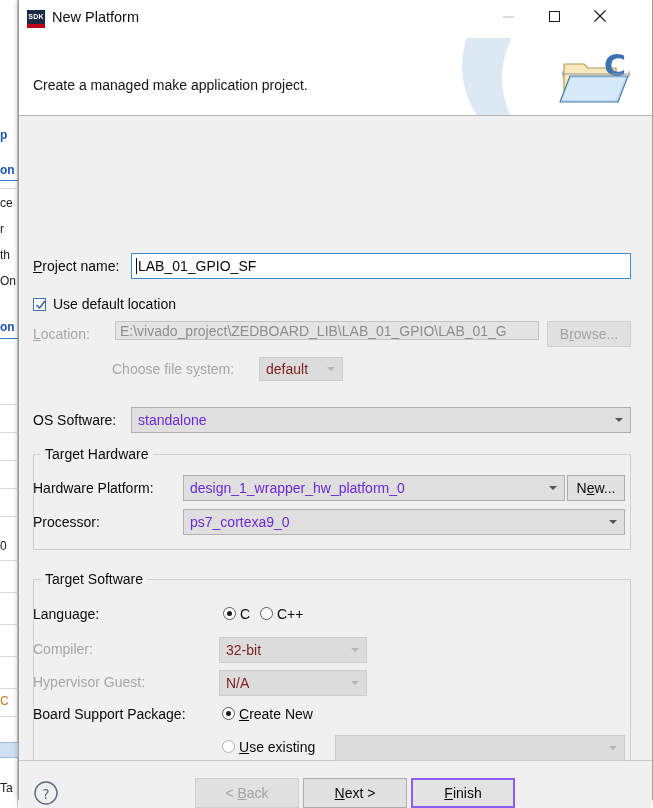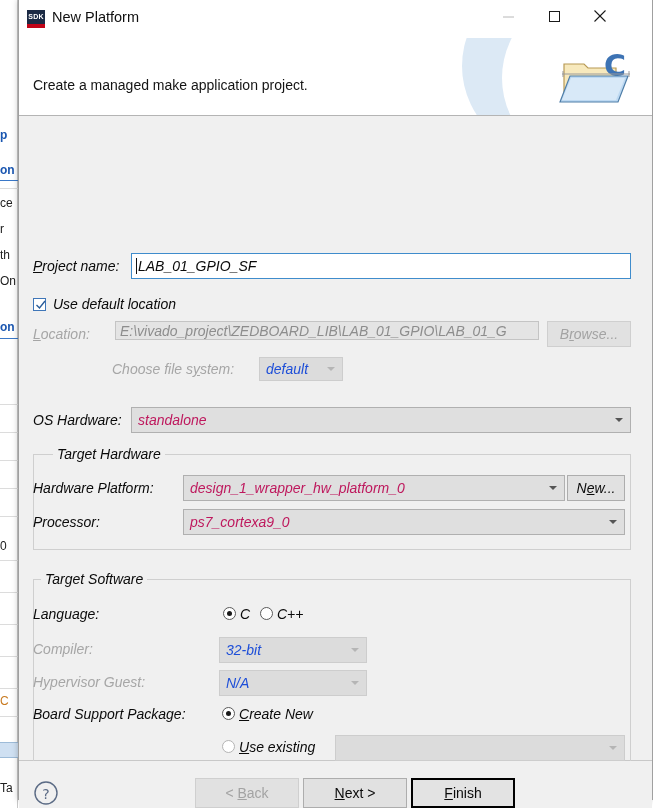--- a/index.html
+++ b/index.html
@@ -98,21 +98,20 @@
   }
   #header-icon {
     position: absolute; right: 12px; top: 4px;
     width: 86px; height: 72px;
   }
 
   
   #body {
     position: relative; height: 645px; background: #f0f0f0;
     border-bottom: 1px solid #c8c8c8;
-    font-style: italic;
   }
   #footer {
     position: relative; height: 72px; background: #f0f0f0;
   }
 
   .lbl {
     position: absolute; font-size: 14px; color: #0a0a0a;
     white-space: nowrap;
   }
   .lbl.dim { color: #a6a6a6; }
@@ -131,45 +130,45 @@
     background: #e4e4e4; border: 1px solid #c4c4c4; color: #8d8d8d;
   }
   .caret {
     display: inline-block; width: 1px; height: 16px;
     background: #101010; margin-right: 1px;
   }
 
   .combo {
     position: absolute; background: #dfdfdf;
     border: 1px solid #b0b0b0;
-    font-size: 14px; color: #be185d;
+    font-size: 14px; color: #6d28d9;
     padding: 0 20px 0 6px;
     display: flex; align-items: center;
     overflow: hidden; white-space: nowrap;
   }
-  .combo.disabled { color: #1d4ed8; background: #dcdcdc; border-color: #cdcdcd; }
+  .combo.disabled { color: #7f1d1d; background: #dcdcdc; border-color: #cdcdcd; }
   .combo .arr {
     position: absolute; right: 7px; top: 50%;
     width: 0; height: 0; margin-top: -2px;
     border-left: 4px solid transparent;
     border-right: 4px solid transparent;
     border-top: 4px solid #555;
   }
   .combo.disabled .arr { border-top-color: #b5b5b5; }
 
   .btn {
     position: absolute; background: #e1e1e1;
     border: 1px solid #adadad;
     font-size: 14px; color: #0a0a0a;
     display: flex; align-items: center; justify-content: center;
     white-space: nowrap;
   }
   .btn.disabled { color: #a3a3a3; background: #e1e1e1; border-color: #cfcfcf; }
   .btn.default {
-    border: 2px solid #000000; background: #e3e3e3; text-align: center;
+    border: 2px solid #8b5cf6; background: #e3e3e3; text-align: center;
   }
 
   
   .group {
     position: absolute; border: 1px solid #cfcfcf;
   }
   .group-title {
     position: absolute; background: #f0f0f0;
     font-size: 14px; color: #0a0a0a;
     padding: 0 4px; white-space: nowrap;
@@ -300,28 +299,28 @@
     <div class="btn disabled" style="left:528px; top:205px; width:84px; height:26px;">
       <span>B<span class="mn">r</span>owse...</span>
     </div>
 
     <div class="lbl dim" style="left:93px; top:245px;">Choose file s<span class="mn">y</span>stem:</div>
     <div class="combo disabled" style="left:240px; top:241px; width:84px; height:24px;">
       <span>default</span>
       <span class="arr"></span>
     </div>
 
-    <div class="lbl" style="left:14px; top:296px;">OS Hardware:</div>
+    <div class="lbl" style="left:14px; top:296px;">OS Software:</div>
     <div class="combo" style="left:112px; top:291px; width:500px; height:26px;">
       <span>standalone</span>
       <span class="arr"></span>
     </div>
 
     <div class="group" style="left:14px; top:338px; width:598px; height:96px;"></div>
-    <div class="group-title" style="left:34px; top:330px;">Target Hardware</div>
+    <div class="group-title" style="left:22px; top:330px;">Target Hardware</div>
 
     <div class="lbl" style="left:14px; top:364px;">Hardware Platform:</div>
     <div class="combo" style="left:164px; top:359px; width:382px; height:26px;">
       <span>design_1_wrapper_hw_platform_0</span>
       <span class="arr"></span>
     </div>
     <div class="btn" style="left:548px; top:359px; width:58px; height:26px;">
       <span>N<span class="mn">e</span>w...</span>
     </div>
 

